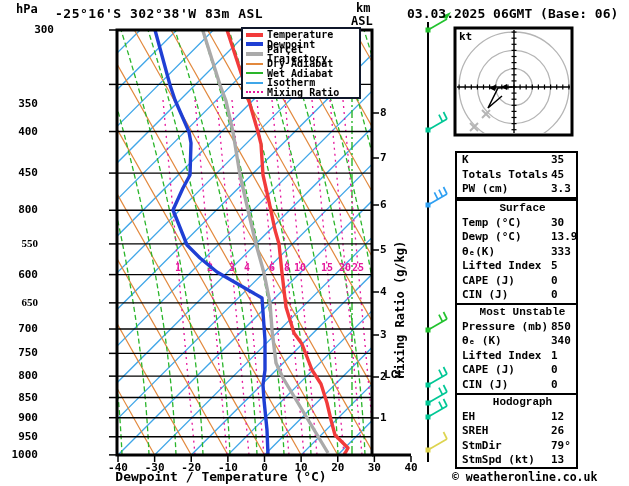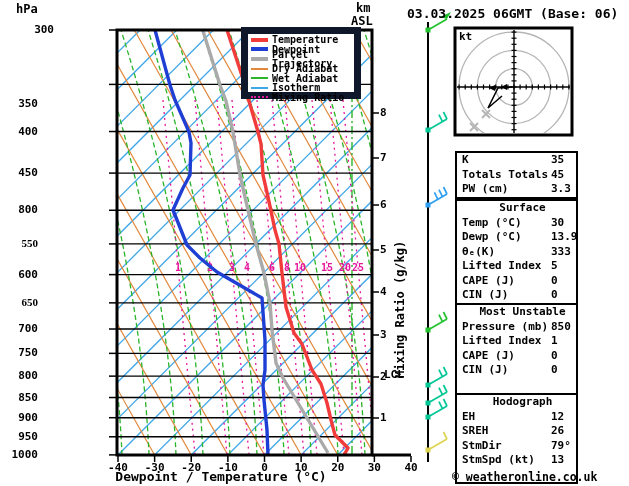--- a/index.html
+++ b/index.html
@@ -2,29 +2,29 @@
 <html><head>
 <meta charset="utf-8">
 <style>
   html,body{margin:0;padding:0;background:#fff;}
   #stage{position:relative;width:629px;height:486px;background:#fff;overflow:hidden;
          font-family:"DejaVu Sans Mono","DejaVu Sans",monospace;color:#000;}
   #psvg{position:absolute;left:0;top:0;}
   .lab{position:absolute;font-weight:bold;white-space:nowrap;}
   .f13{font-size:13px;} .f12{font-size:12px;} .f11{font-size:11px;}
   #legend{position:absolute;left:241px;top:27px;width:120px;height:72px;background:#fff;
-          border:7px solid #0f172a;box-sizing:border-box;padding:1px 0 0 3px;}
+          border:2px solid #0f172a;box-sizing:border-box;padding:1px 0 0 3px;}
   .lgrow{display:flex;align-items:center;height:9.6px;}
   .lgsam{display:inline-block;width:17px;margin-right:4px;flex:0 0 17px;}
   .lgtxt{font-size:10px;font-weight:bold;line-height:9px;}
   .tbox{position:absolute;left:455px;width:123px;background:#fff;border:2px solid #000;
         box-sizing:border-box;font-size:11px;font-weight:bold;}
   .trow{position:relative;height:14.5px;line-height:14.6px;padding-left:5px;}
   .tval{position:absolute;left:94px;top:0;}
-  .thead{text-align:center;padding-left:12px;}
+  .thead{text-align:center;padding-left:12px;font-family:Liberation Mono, monospace;}
   #mrlabel{position:absolute;left:393px;top:378px;transform:rotate(-90deg);
            transform-origin:0 0;font-size:12px;font-weight:bold;white-space:nowrap;}
 </style>
 </head>
 <body>
 
 <div id="stage">
   <svg id="psvg" width="629" height="486">
       <defs>
         <clipPath id="pc">
@@ -259,20 +259,21 @@
           <line x1="470" y1="123" x2="478" y2="131" stroke="#b5b5b5" stroke-width="2"></line>
           <line x1="470" y1="131" x2="478" y2="123" stroke="#b5b5b5" stroke-width="2"></line>
           <polyline points="512,87 498,88 488,108 502,96" fill="none" stroke="#000" stroke-width="1.5"></polyline>
           <polygon points="501,87 507,84 507,90" fill="#000"></polygon>
           <polygon points="489,88 495,85 495,91" fill="#000"></polygon>
         </g>
       </g>
     </svg>
 
   <div class="lab f12" style="left:16px;top:2px;text-align:center;">hPa</div>
+  <div class="lab f13" style="left:55px;top:6px;letter-spacing:0.5px;">-25°16'S 302°38'W 83m ASL</div>
   <div class="lab f12" style="left:356px;top:1px;">km</div>
   <div class="lab f12" style="left:351px;top:14px;">ASL</div>
   <div class="lab f13" style="left:407px;top:6px;">03.03.2025 06GMT (Base: 06)</div>
 
   <div id="legend">
       <div class="lgrow">
         <span class="lgsam" style="border-top: 4px solid rgb(242, 59, 59);"></span>
         <span class="lgtxt">Temperature</span>
       </div>
       <div class="lgrow">
@@ -351,25 +352,26 @@
       <div class="trow"><span>Temp (°C)</span><span class="tval">30</span></div>
       <div class="trow"><span>Dewp (°C)</span><span class="tval">13.9</span></div>
       <div class="trow"><span>θₑ(K)</span><span class="tval">333</span></div>
       <div class="trow"><span>Lifted Index</span><span class="tval">5</span></div>
       <div class="trow"><span>CAPE (J)</span><span class="tval">0</span></div>
       <div class="trow"><span>CIN (J)</span><span class="tval">0</span></div>
     </div>
   <div class="tbox" id="box-mu" style="top:303px;height:92px;">
       <div class="trow thead">Most Unstable</div>
       <div class="trow"><span>Pressure (mb)</span><span class="tval">850</span></div>
+      <div class="trow"><span>θₑ (K)</span><span class="tval">340</span></div>
       <div class="trow"><span>Lifted Index</span><span class="tval">1</span></div>
       <div class="trow"><span>CAPE (J)</span><span class="tval">0</span></div>
       <div class="trow"><span>CIN (J)</span><span class="tval">0</span></div>
     </div>
-  <div class="tbox" id="box-hodo" style="top:393px;height:91px;">
+  <div class="tbox" id="box-hodo" style="top:393px;height:76px;">
       <div class="trow thead">Hodograph</div>
       <div class="trow"><span>EH</span><span class="tval">12</span></div>
       <div class="trow"><span>SREH</span><span class="tval">26</span></div>
       <div class="trow"><span>StmDir</span><span class="tval">79°</span></div>
       <div class="trow"><span>StmSpd (kt)</span><span class="tval">13</span></div>
     </div>
 
   <div class="lab" style="left:452px;top:470px;width:130px;text-align:center;font-size:11.5px;">© weatheronline.co.uk</div>
 </div>
 

